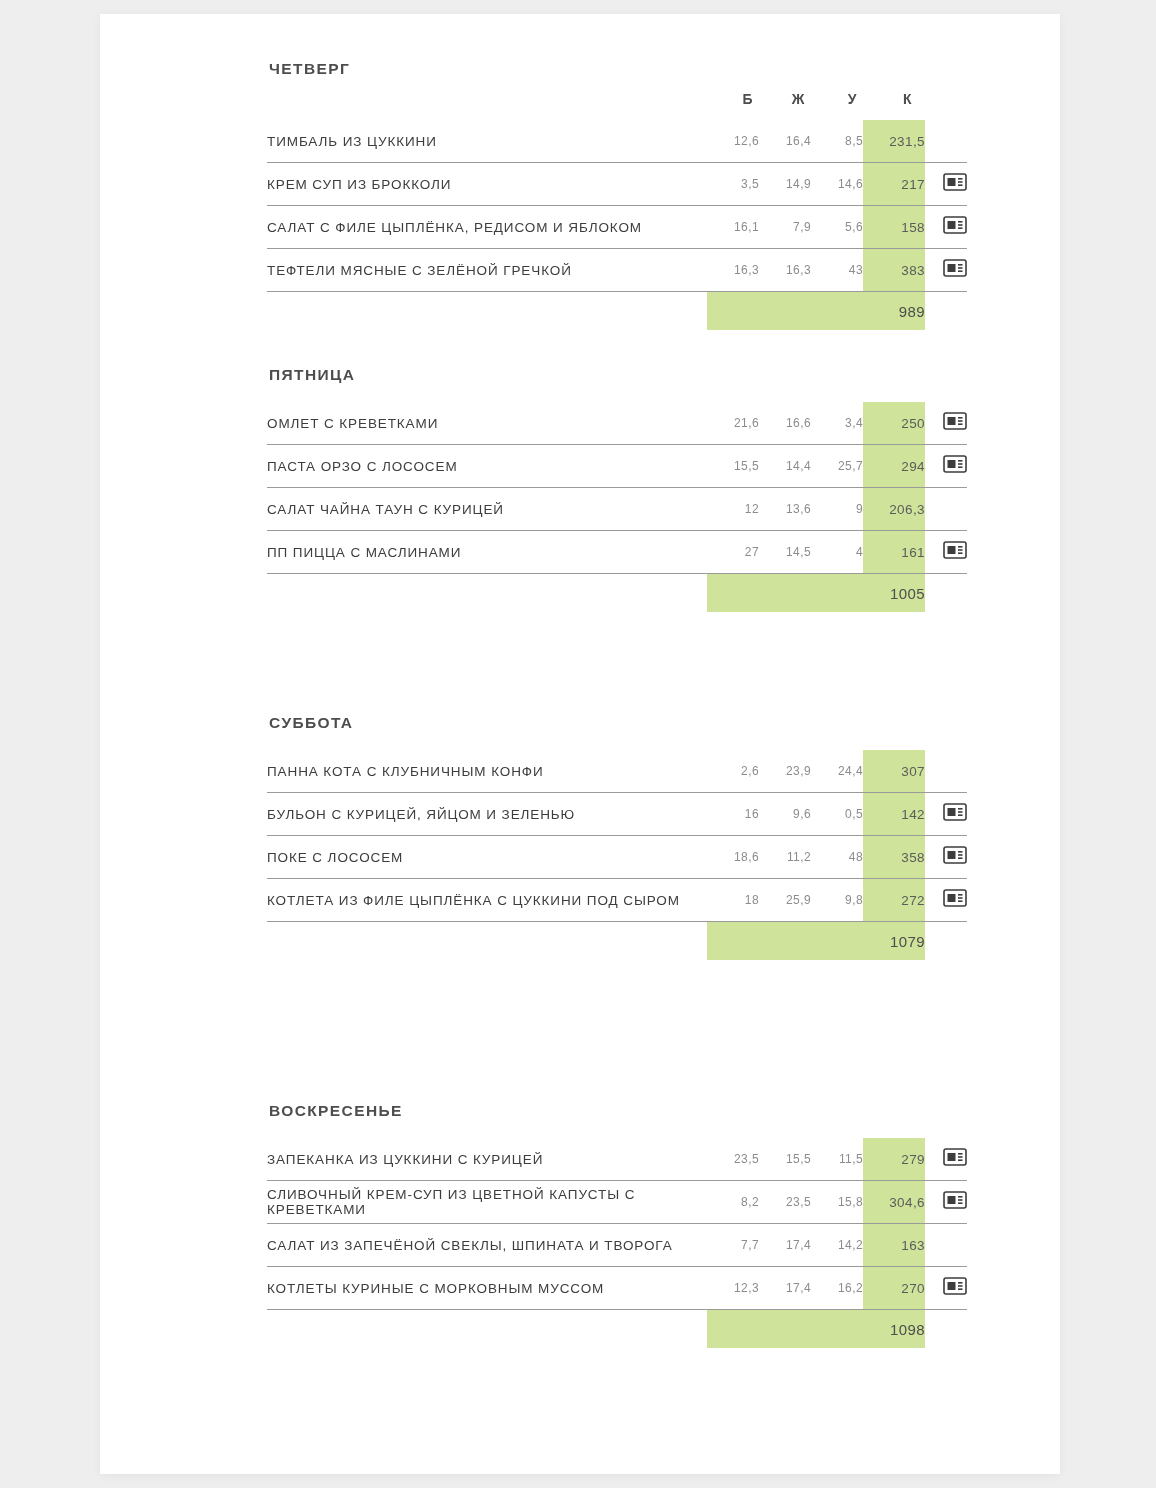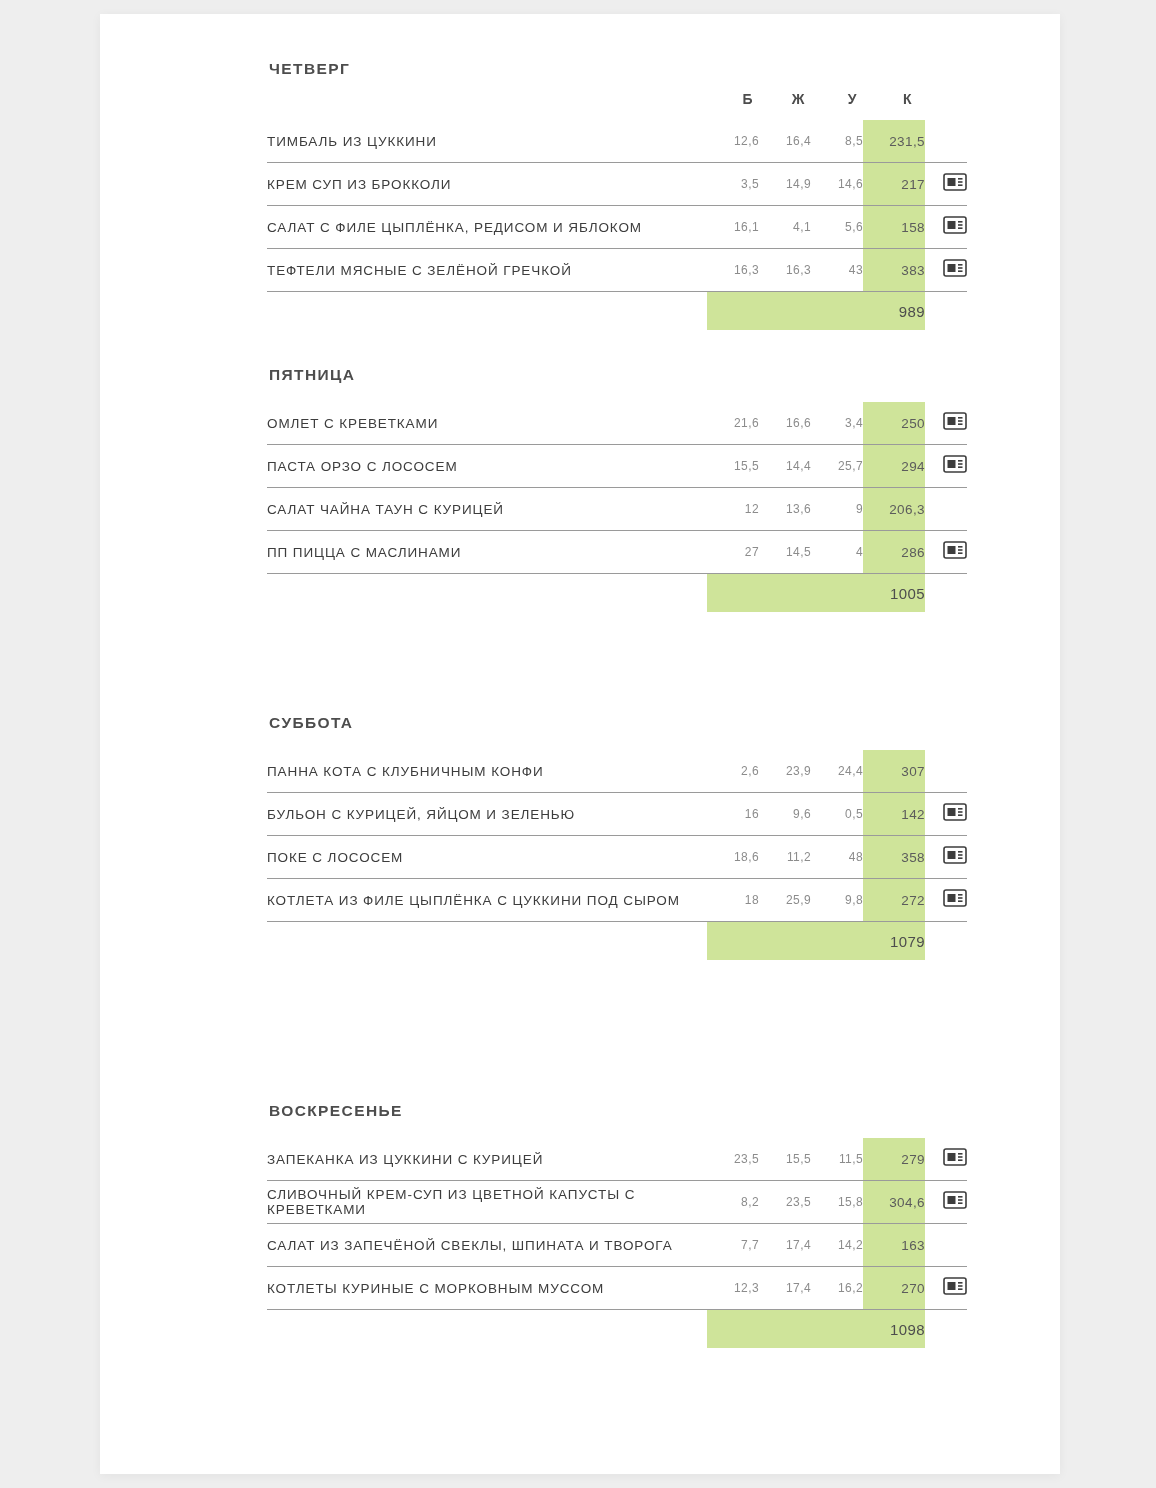--- a/index.html
+++ b/index.html
@@ -165,21 +165,21 @@
                       <rect x="1" y="2" width="22" height="16" rx="2" fill="none" stroke="#3d3d3d" stroke-width="1.6"></rect>
                       <rect x="4.5" y="6" width="8" height="8" fill="#3d3d3d"></rect>
                       <rect x="15" y="6" width="4.5" height="1.6" fill="#3d3d3d"></rect>
                       <rect x="15" y="9.2" width="4.5" height="1.6" fill="#3d3d3d"></rect>
                       <rect x="15" y="12.4" width="4.5" height="1.6" fill="#3d3d3d"></rect>
                     </svg></span></td>
               </tr>
               <tr>
                 <td class="dish">САЛАТ С ФИЛЕ ЦЫПЛЁНКА, РЕДИСОМ И ЯБЛОКОМ</td>
                 <td class="num">16,1</td>
-                <td class="num">4,1</td>
+                <td class="num">7,9</td>
                 <td class="num">5,6</td>
                 <td class="kcal">158</td>
                 <td class="icon"><span class="vid-icon"><svg width="24" height="20" viewBox="0 0 24 20">
                       <rect x="1" y="2" width="22" height="16" rx="2" fill="none" stroke="#3d3d3d" stroke-width="1.6"></rect>
                       <rect x="4.5" y="6" width="8" height="8" fill="#3d3d3d"></rect>
                       <rect x="15" y="6" width="4.5" height="1.6" fill="#3d3d3d"></rect>
                       <rect x="15" y="9.2" width="4.5" height="1.6" fill="#3d3d3d"></rect>
                       <rect x="15" y="12.4" width="4.5" height="1.6" fill="#3d3d3d"></rect>
                     </svg></span></td>
               </tr>
@@ -259,21 +259,21 @@
                 <td class="num">13,6</td>
                 <td class="num">9</td>
                 <td class="kcal">206,3</td>
                 <td class="icon"></td>
               </tr>
               <tr>
                 <td class="dish">ПП ПИЦЦА С МАСЛИНАМИ</td>
                 <td class="num">27</td>
                 <td class="num">14,5</td>
                 <td class="num">4</td>
-                <td class="kcal">286</td>
+                <td class="kcal">161</td>
                 <td class="icon"><span class="vid-icon"><svg width="24" height="20" viewBox="0 0 24 20">
                       <rect x="1" y="2" width="22" height="16" rx="2" fill="none" stroke="#3d3d3d" stroke-width="1.6"></rect>
                       <rect x="4.5" y="6" width="8" height="8" fill="#3d3d3d"></rect>
                       <rect x="15" y="6" width="4.5" height="1.6" fill="#3d3d3d"></rect>
                       <rect x="15" y="9.2" width="4.5" height="1.6" fill="#3d3d3d"></rect>
                       <rect x="15" y="12.4" width="4.5" height="1.6" fill="#3d3d3d"></rect>
                     </svg></span></td>
               </tr>
               <tr class="total">
                 <td></td>

